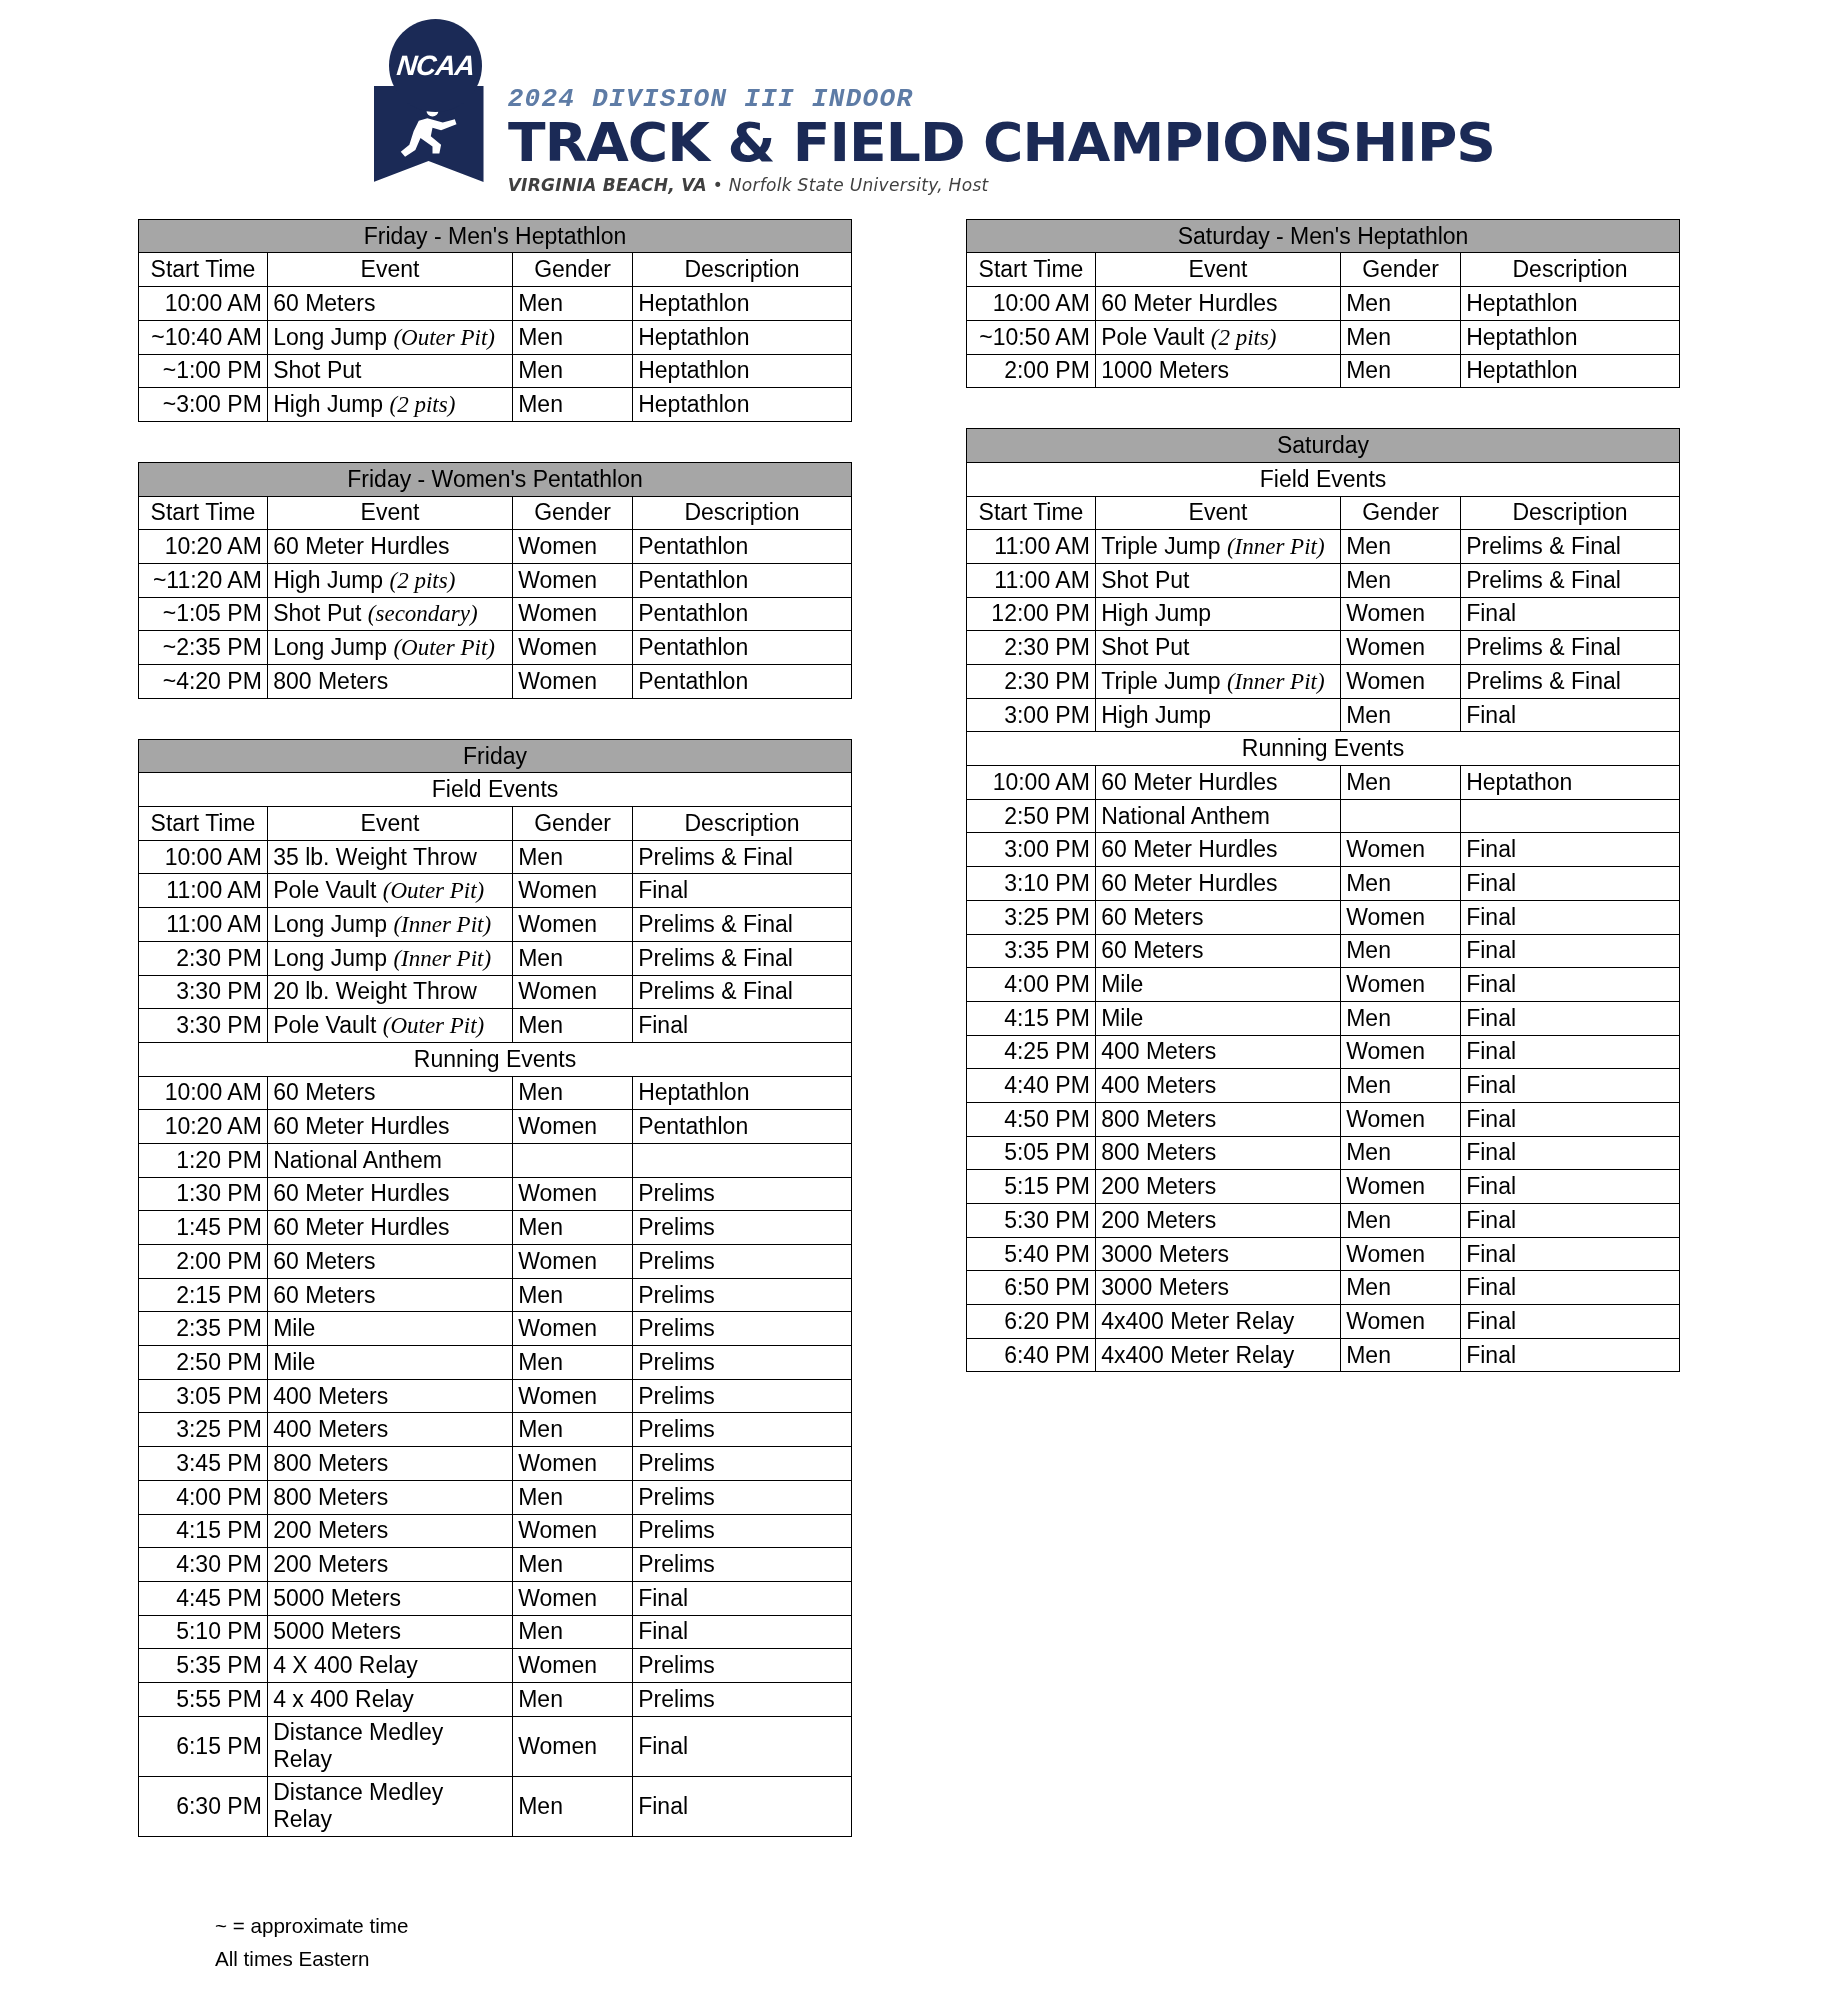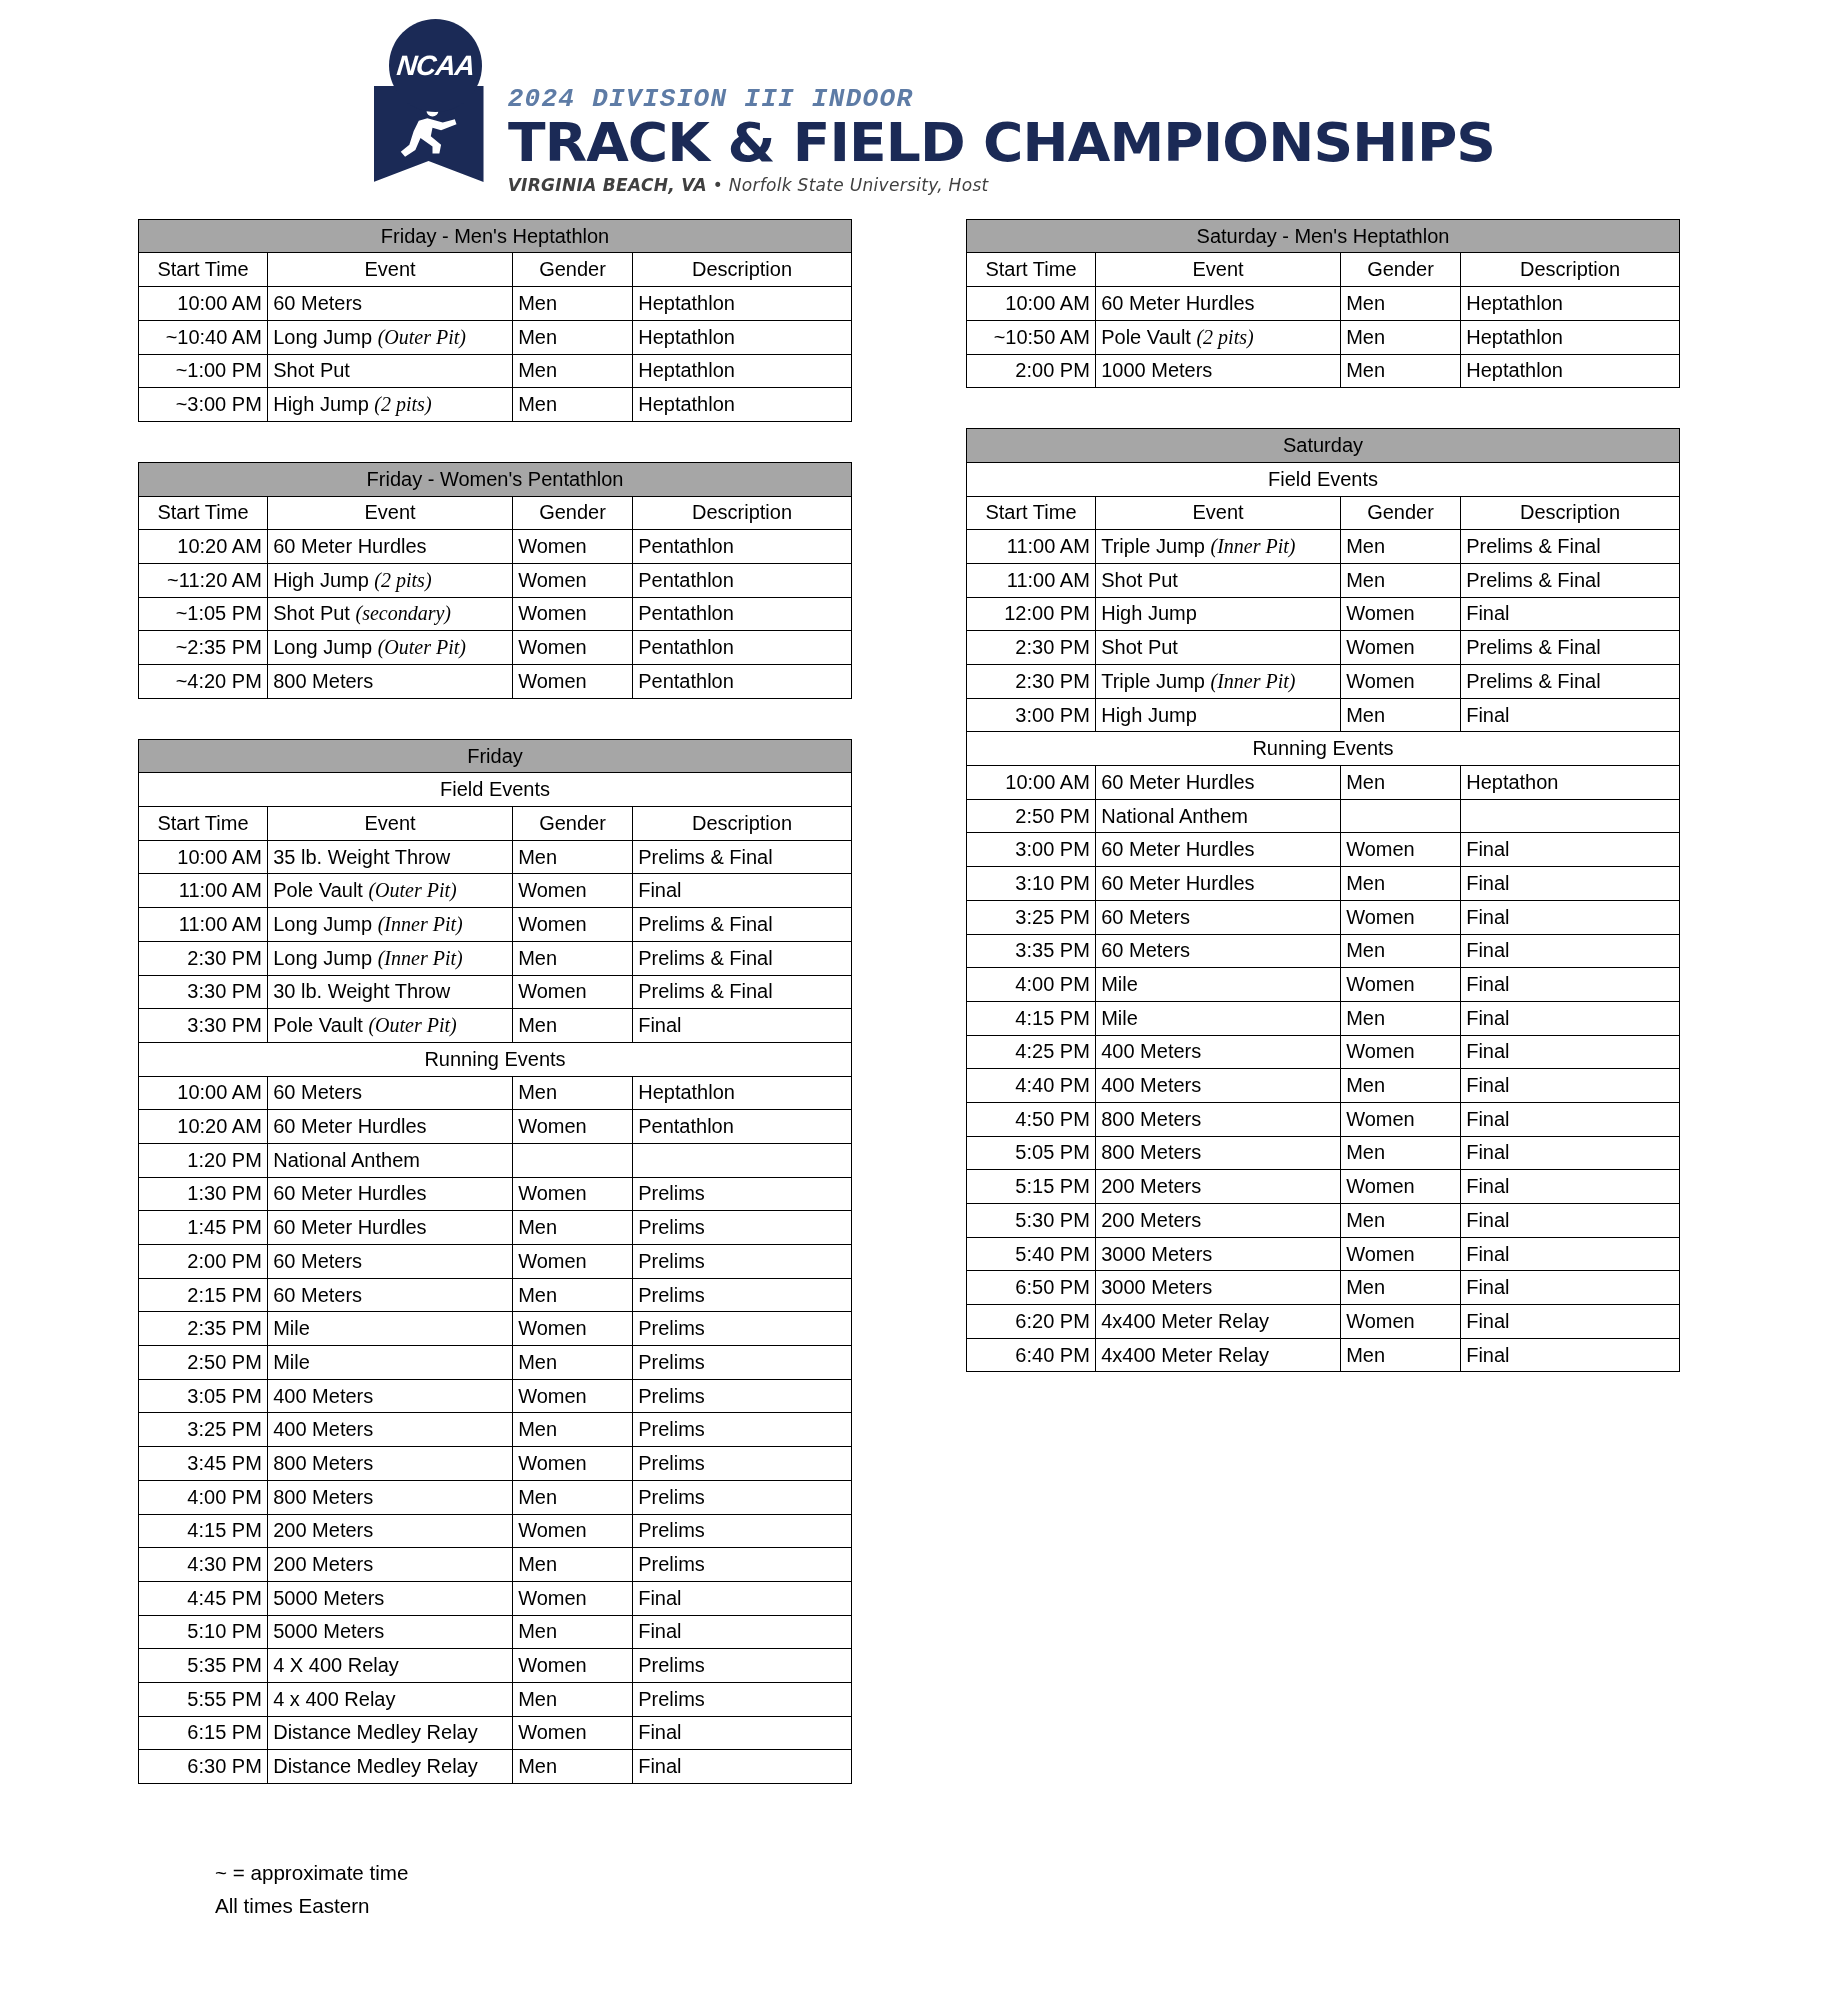--- a/index.html
+++ b/index.html
@@ -116,21 +116,21 @@
   .col {
     width: 714px;
     flex: 0 0 714px;
   }
 
   .block { margin-bottom: 40px; }
 
   table.sched {
     border-collapse: collapse;
     width: 100%;
-    font-size: 20px;
+    font-size: 23px;
     table-layout: fixed;
   }
   table.sched td, table.sched th {
     border: 0.9px solid #000000;
     padding: 2.6px 5.2px;
     height: 27.5px;
     vertical-align: middle;
     font-weight: normal;
   }
   .banner-row td {
@@ -332,21 +332,21 @@
               <td class="c-desc">Prelims &amp; Final</td>
             </tr>
             <tr>
               <td class="c-time">2:30 PM</td>
               <td class="c-event">Long Jump <em>(Inner Pit)</em></td>
               <td class="c-gender">Men</td>
               <td class="c-desc">Prelims &amp; Final</td>
             </tr>
             <tr>
               <td class="c-time">3:30 PM</td>
-              <td class="c-event">30 lb. Weight Throw</td>
+              <td class="c-event">20 lb. Weight Throw</td>
               <td class="c-gender">Women</td>
               <td class="c-desc">Prelims &amp; Final</td>
             </tr>
             <tr>
               <td class="c-time">3:30 PM</td>
               <td class="c-event">Pole Vault <em>(Outer Pit)</em></td>
               <td class="c-gender">Men</td>
               <td class="c-desc">Final</td>
             </tr>
             <tr class="section-row">

